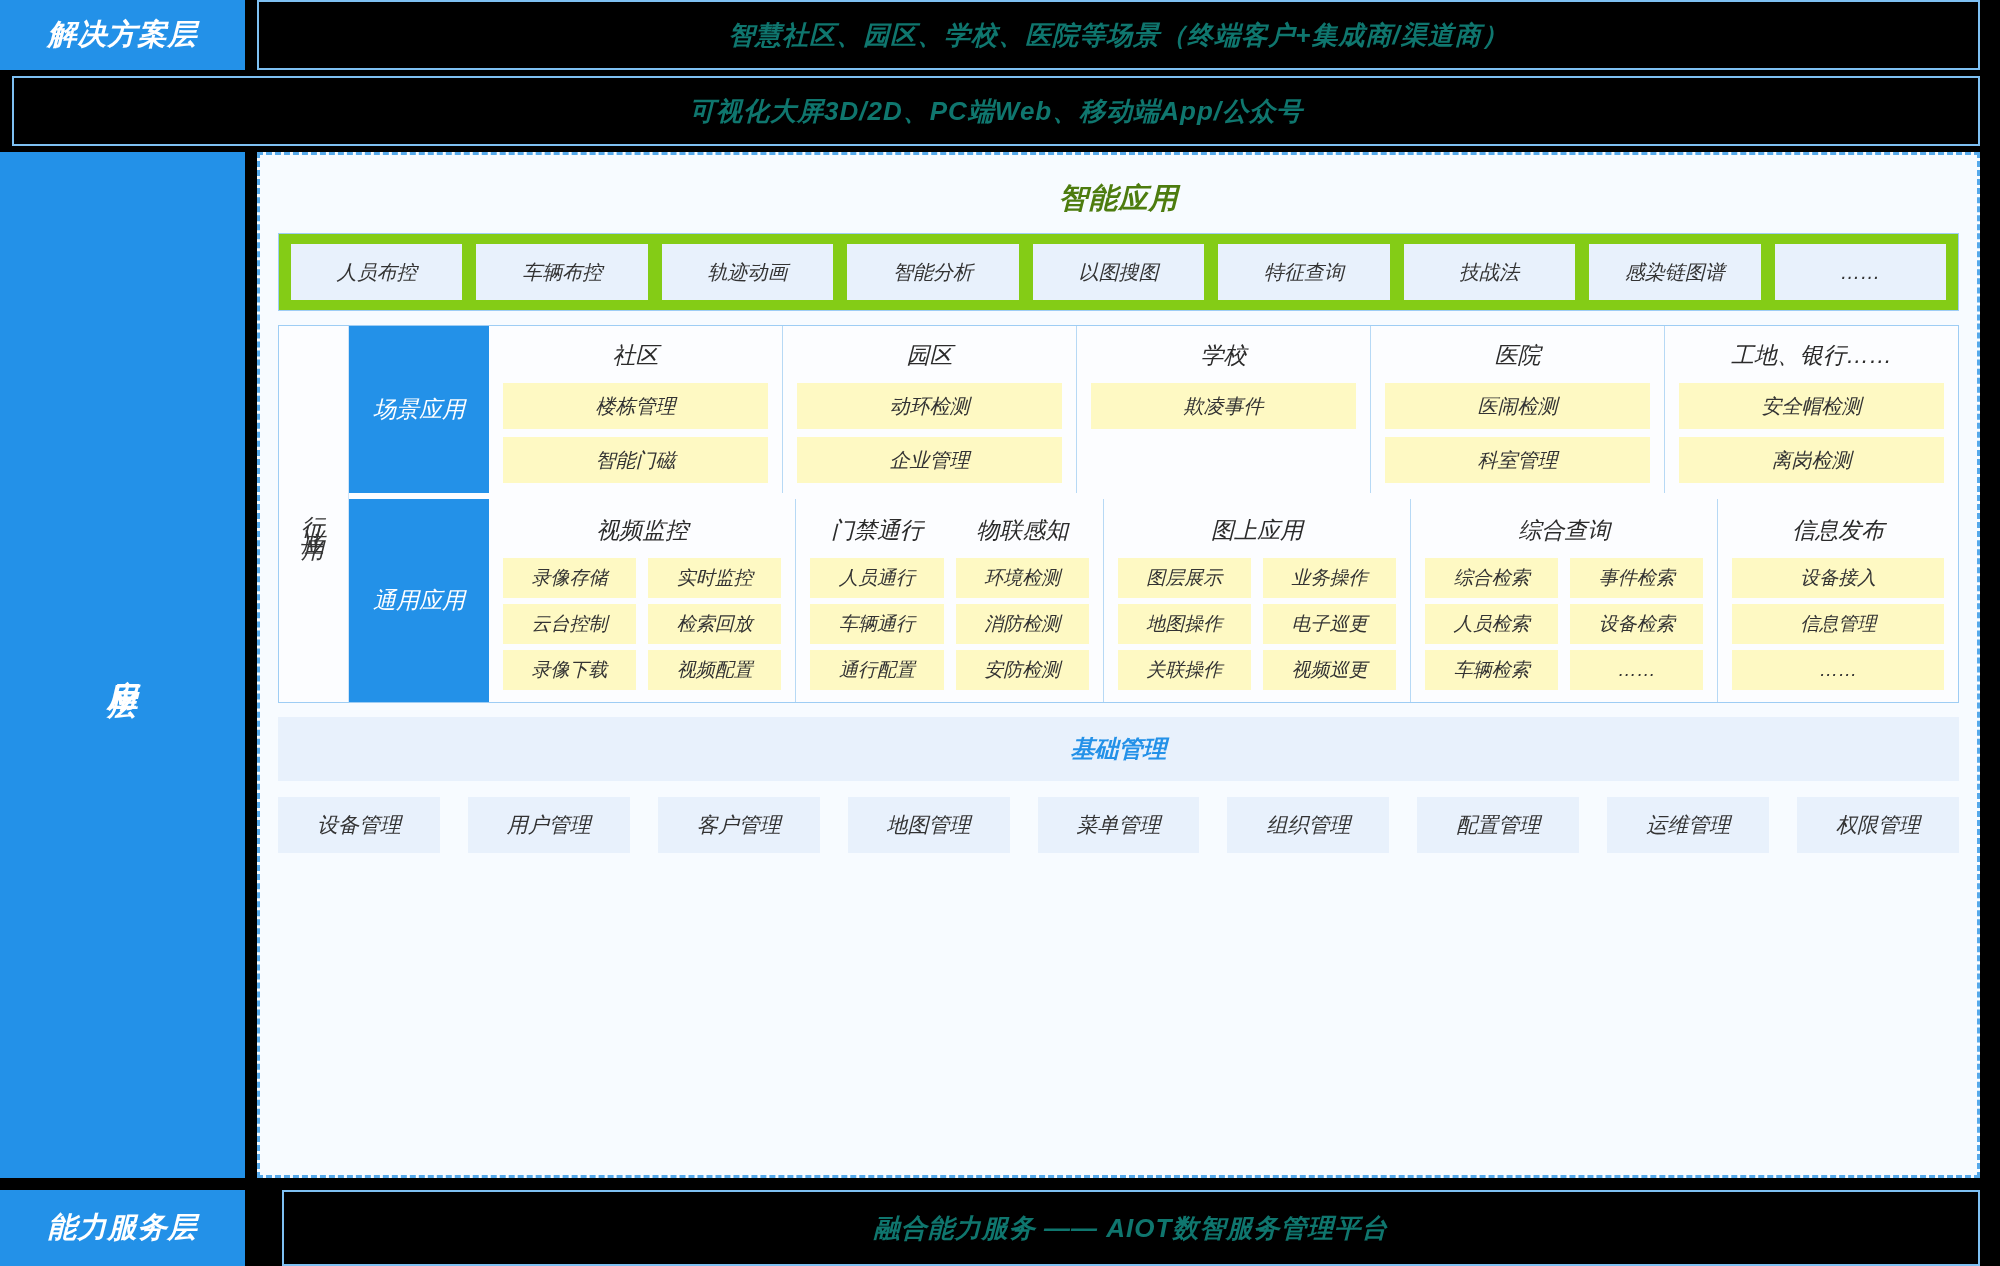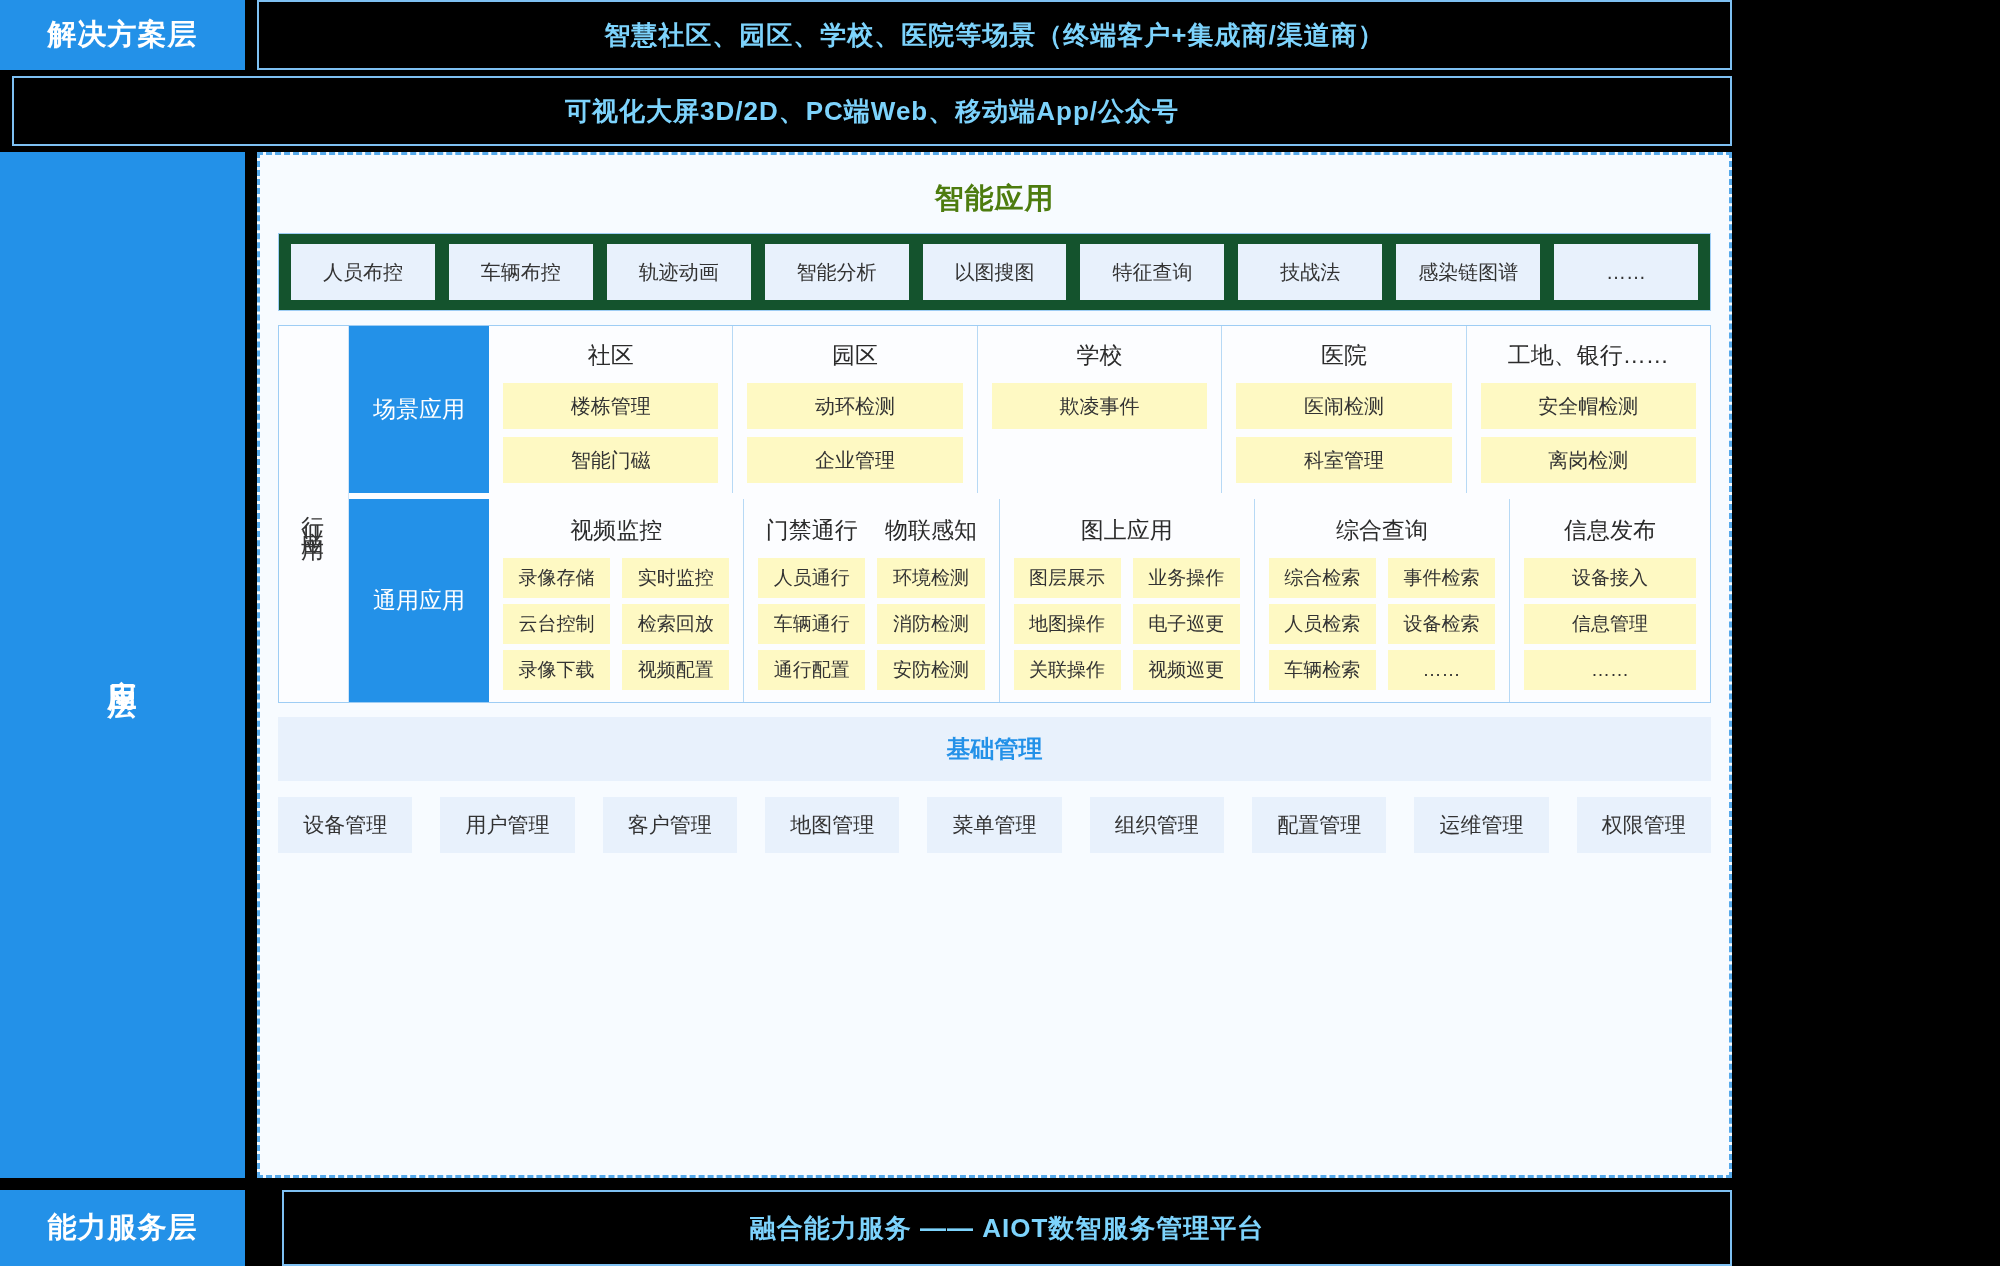--- a/index.html
+++ b/index.html
@@ -2,24 +2,25 @@
 <html lang="zh"><head>
 <meta charset="utf-8">
 <style>
   html,body{margin:0;padding:0;background:#000;}
   body{
     width:2000px;height:1266px;
     font-family:"Liberation Sans","DejaVu Sans",sans-serif;
     overflow:hidden;
   }
   .arch{
-    width:1732px;height:1266px;
+    width:1980px;height:1266px;
     background:#000;
     display:flex;flex-direction:column;
     box-sizing:border-box;
+    font-style:italic;
   }
 
   
   .band{
     display:flex;align-items:stretch;
     width:100%;
     box-sizing:border-box;
   }
   .band + .band{margin-top:6px;}
 
@@ -33,21 +34,21 @@
   }
   .band-body{
     flex:1 1 auto;
     margin-left:12px;
     border:2px solid #7ec0f2;
     background:#000;
     display:flex;align-items:center;justify-content:center;
     box-sizing:border-box;
   }
   .band-body-text{
-    color:#7dd3fc;
+    color:#0f766e;
     font-size:26px;font-weight:700;letter-spacing:1px;
   }
 
   
   .band-solution{height:70px;}
   .band-present{height:70px;}
   .band-capability{height:76px;gap:25px;}
   .band-device{height:76px;}
 
   
@@ -70,21 +71,21 @@
   .app-title{
     text-align:center;
     font-size:29px;font-weight:700;color:#4d7c0f;
     padding:12px 0 14px 0;
     letter-spacing:1px;
   }
 
   
   .smart-box{
     border:1px solid #9ecdf4;
-    background:#14532d;
+    background:#84cc16;
     padding:10px 12px;
     display:flex;gap:14px;
     box-sizing:border-box;
   }
   .chip{
     flex:1 1 0;
     background:#e8f1fc;
     color:#333;
     font-size:20px;
     height:56px;

